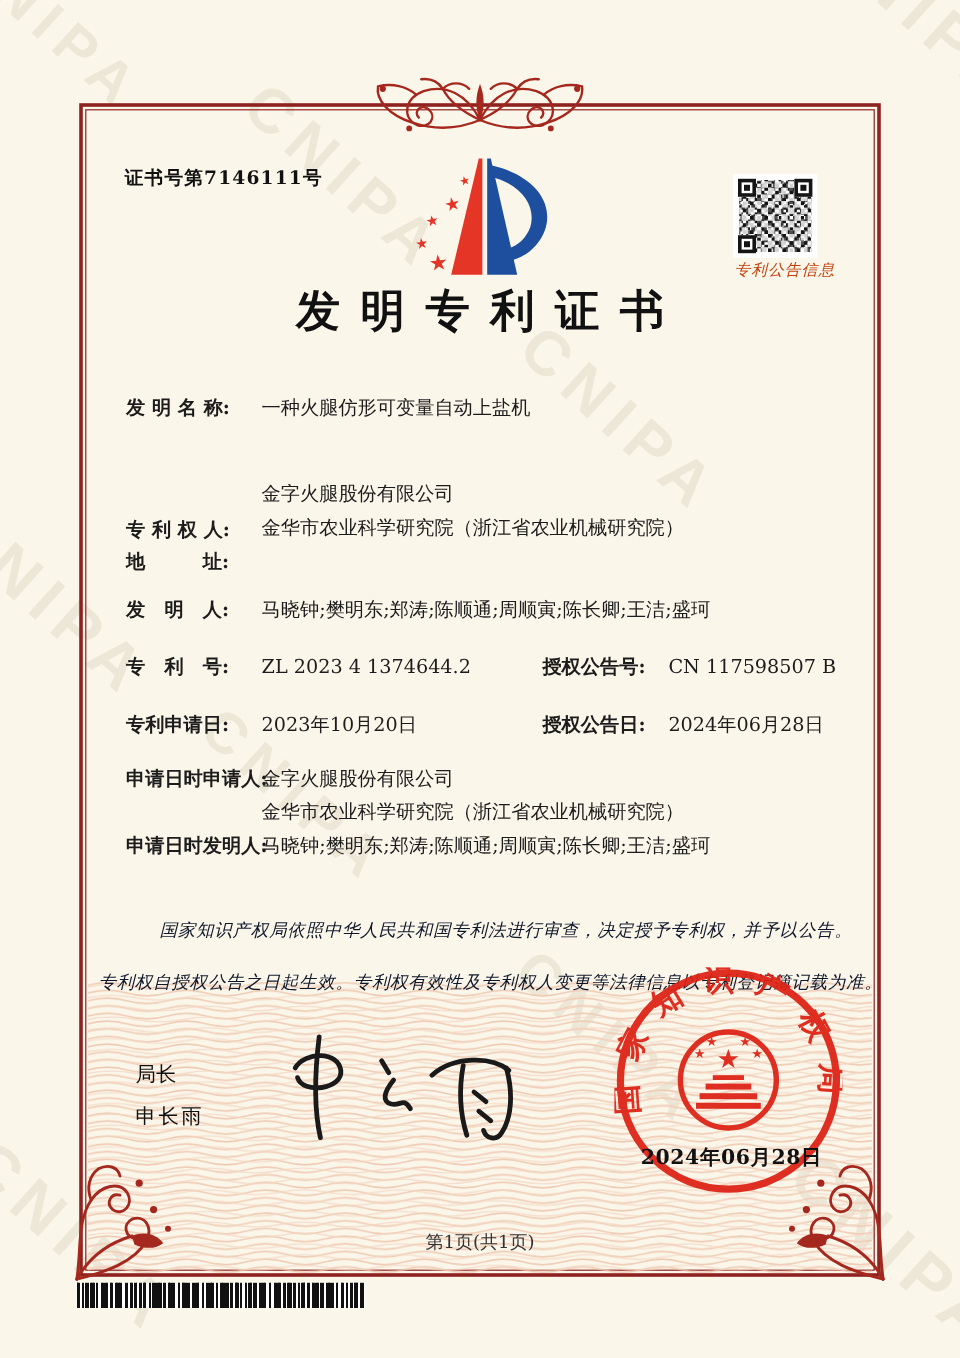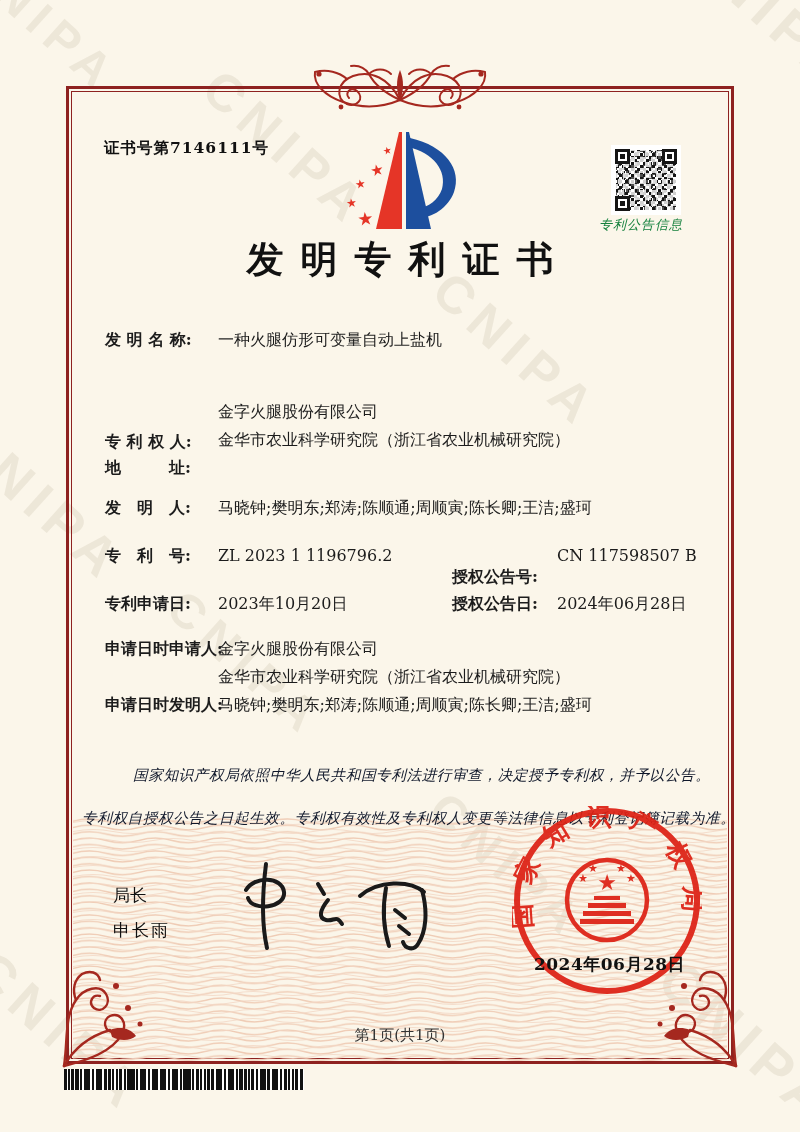--- a/index.html
+++ b/index.html
@@ -28,22 +28,22 @@
   .qr{position:absolute;left:611px;top:145px;width:70px;height:70px;background:#fff;padding:2px;box-sizing:border-box;}
   .qr-noise{position:absolute;left:5px;top:5px;right:5px;bottom:5px;
       background:repeating-conic-gradient(#151515 0 25%,transparent 0 50%) 0 0/6px 6px;}
   .qr-noise2{position:absolute;left:5px;top:5px;right:5px;bottom:5px;opacity:.75;
       background:repeating-conic-gradient(transparent 0 25%,#151515 0 50%) 1px 2px/9px 9px;}
   .qr-noise3{position:absolute;left:5px;top:5px;right:5px;bottom:5px;opacity:.8;
       background:repeating-conic-gradient(#fff 0 25%,transparent 0 50%) 2px 1px/11px 11px;}
   .finder{position:absolute;width:15px;height:15px;border:3px solid #151515;background:#fff;box-sizing:border-box;}
   .finder::after{content:"";position:absolute;left:2px;top:2px;width:5px;height:5px;background:#151515;}
   .f-tl{left:4px;top:4px;} .f-tr{right:4px;top:4px;} .f-bl{left:4px;bottom:4px;}
-  .qr-caption{position:absolute;left:586px;top:216px;width:110px;text-align:center;
-      font-size:13px;font-style:italic;color:#15803d;letter-spacing:1px;}
+  .qr-caption{position:absolute;left:586px;top:216px;width:110px;text-align:right;
+      font-size:13px;font-style:italic;color:#c2410c;letter-spacing:1px;}
 
   
   .waveband{position:absolute;left:73px;top:818px;width:654px;height:243px;}
   .sig-title{position:absolute;left:113px;top:884px;font-size:17px;color:#111;}
   .sig-name{position:absolute;left:113px;top:919px;font-size:17px;color:#111;letter-spacing:2px;}
   .sig-svg{position:absolute;left:232px;top:856px;}
   .seal{position:absolute;left:512px;top:806px;width:190px;height:190px;}
   .seal-date{position:absolute;left:527px;top:953px;width:165px;text-align:center;
       font-size:17px;font-weight:bold;color:#111;letter-spacing:0.5px;z-index:5;}
 
@@ -170,22 +170,22 @@
   <div class="t lab" style="left:105px;top:402px;margin-top:30px;">专 利 权 人: </div>
   <div class="t" style="left:218px;top:402px;">金字火腿股份有限公司</div>
   <div class="t" style="left:218px;top:430px;">金华市农业科学研究院（浙江省农业机械研究院）</div>
 
   <div class="t lab" style="left:105px;top:458px;">地　　　址: </div>
 
   <div class="t lab" style="left:105px;top:498px;">发　明　人: </div>
   <div class="t" style="left:218px;top:498px;">马晓钟;樊明东;郑涛;陈顺通;周顺寅;陈长卿;王洁;盛珂</div>
 
   <div class="t lab" style="left:105px;top:546px;">专　利　号: </div>
-  <div class="t" style="left:218px;top:546px;">ZL 2023 1 1196796.2</div>
-  <div class="t lab" style="left:452px;top:546px;margin-top:21px;">授权公告号: </div>
+  <div class="t" style="left:218px;top:546px;">ZL 2023 4 1374644.2</div>
+  <div class="t lab" style="left:452px;top:546px;">授权公告号: </div>
   <div class="t" style="left:557px;top:546px;">CN 117598507 B</div>
 
   <div class="t lab" style="left:105px;top:594px;">专利申请日: </div>
   <div class="t" style="left:218px;top:594px;">2023年10月20日</div>
   <div class="t lab" style="left:452px;top:594px;">授权公告日: </div>
   <div class="t" style="left:557px;top:594px;">2024年06月28日</div>
 
   <div class="t lab" style="left:105px;top:639px;">申请日时申请人: </div>
   <div class="t" style="left:218px;top:639px;">金字火腿股份有限公司</div>
   <div class="t" style="left:218px;top:667px;">金华市农业科学研究院（浙江省农业机械研究院）</div>

